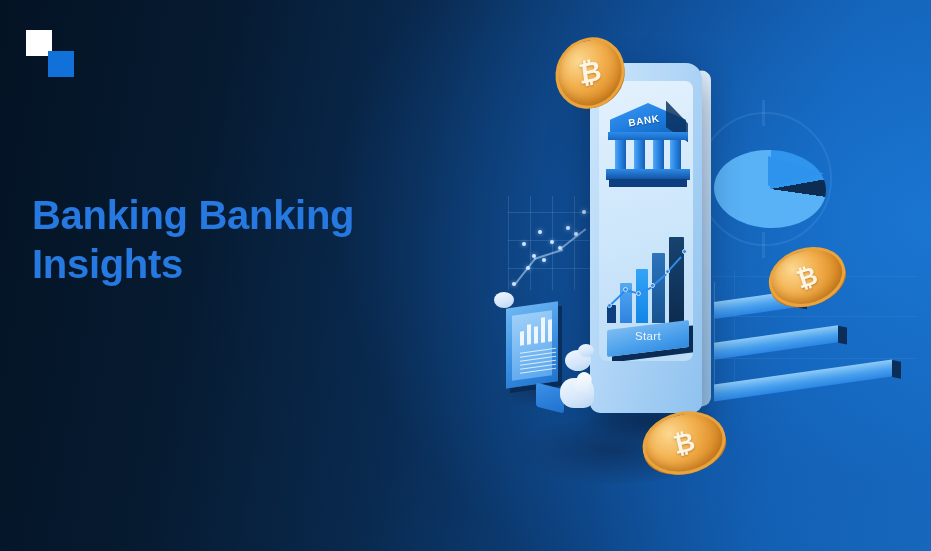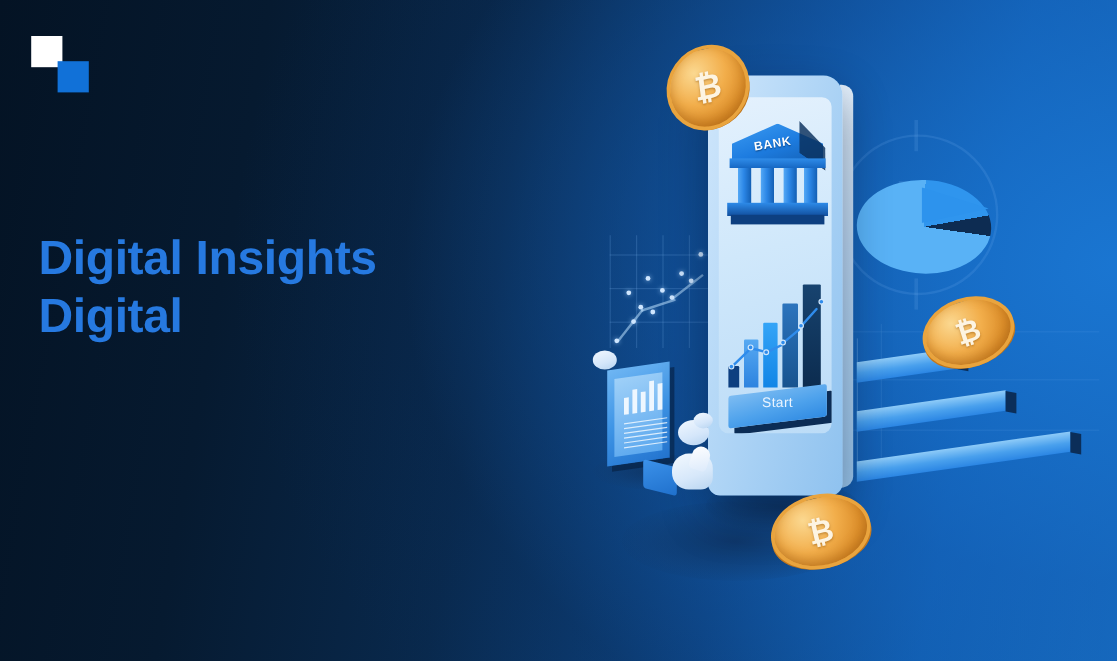--- a/index.html
+++ b/index.html
@@ -281,22 +281,22 @@
 
 <div id="banner">
 
   <div id="logo">
     <div class="sq-w"></div>
     <div class="sq-b"></div>
   </div>
 
   <div id="headline">
     <div class="bigtitle">
-      <span>Digital Insights</span><br>
-      <span>Digital</span>
+      <span>Banking Banking</span><br>
+      <span>Insights</span>
     </div>
   </div>
 
   <div id="art">
 
     <div class="shadow-ellipse" style="left:24px; top:378px; width:100px; height:30px;"></div>
     <div class="shadow-ellipse" style="left:48px; top:418px; width:190px; height:66px;"></div>
     <div class="shadow-ellipse" style="left:118px; top:400px; width:128px; height:44px;"></div>
 
     <div class="ghost-btc">

